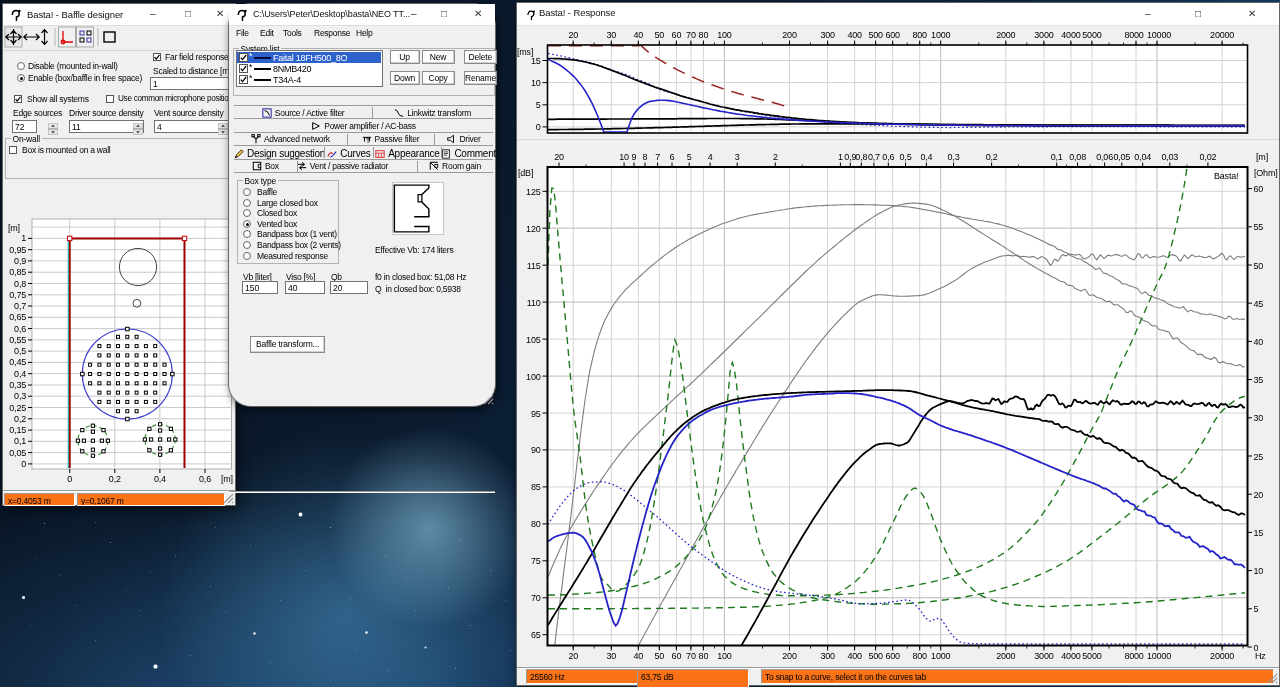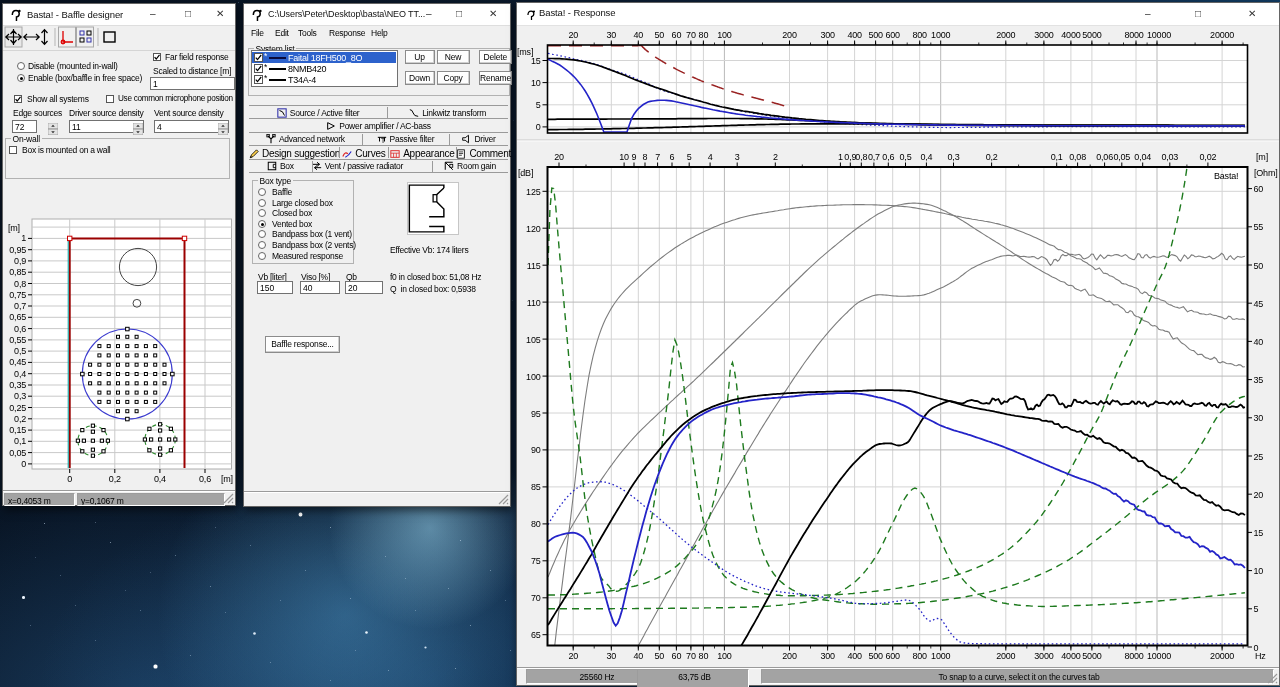--- a/index.html
+++ b/index.html
@@ -35,21 +35,21 @@
 .glab { position:absolute; top:-5px; left:5px; background:#f0f0f0; padding:0 2px; font-size:8.5px; letter-spacing:-0.2px; white-space:nowrap; }
 .txt { position:absolute; font-size:8.5px; letter-spacing:-0.25px; white-space:nowrap; color:#000; }
 .edit { position:absolute; background:#fff; border:1px solid #717171; font-size:8.5px; padding:1px 2px 0 2px; }
 .btn { position:absolute; background:#fdfdfd; border:1px solid #8b8b8b; font-size:8.5px; letter-spacing:-0.2px; text-align:center; box-shadow:inset -1px -1px 0 #cfcfcf, inset 1px 1px 0 #fff; }
 .cb { position:absolute; width:9px; height:9px; background:#fff; border:1px solid #555; }
 .cb svg { position:absolute; left:-1px; top:-1px; }
 .rb { position:absolute; width:9px; height:9px; background:#fff; border:1px solid #666; border-radius:50%; }
 .rb.on:after { content:""; position:absolute; left:2px; top:2px; width:3px; height:3px; background:#000; border-radius:50%; }
 .sline { position:absolute; height:1px; background:#9a9a9a; }
 .wline { position:absolute; height:1px; background:#fff; }
-.sbpanel { position:absolute; background:#a3a3a3; border:1px solid; border-color:#9c9c9c #fff #fff #9c9c9c; font-size:8.5px; letter-spacing:-0.2px; padding:2px 0 0 3px; white-space:nowrap; overflow:hidden; }
+.sbpanel { position:absolute; background:#f97316; border:1px solid; border-color:#9c9c9c #fff #fff #9c9c9c; font-size:8.5px; letter-spacing:-0.2px; padding:2px 0 0 3px; white-space:nowrap; overflow:hidden; }
 .grip { position:absolute; right:1px; bottom:1px; }
 svg text { font-family:"Liberation Sans",sans-serif; font-size:9px; letter-spacing:-0.2px; fill:#000; }
 </style></head><body>
 <div class="stars"></div>
 
 <div class="win" style="left:2px; top:3px; width:234px; height:503px;">
  <div class="tbar"></div>
  <div class="ticon"><svg width="12" height="13" viewBox="0 0 13 14">
         <circle cx="10.2" cy="2" r="1.3" fill="#000"></circle>
         <path d="M2.5 6.5 Q2.5 1.5 6.5 1.5 Q10 1.5 10 5 Q10 8 7 8.6 L7 13" fill="none" stroke="#000" stroke-width="1.6"></path>
@@ -320,21 +320,21 @@
  </svg>
  <div class="sline" style="left:0;top:486px;width:232px"></div>
  <div class="wline" style="left:0;top:487px;width:232px"></div>
  <div class="sbpanel" style="left:1px;top:489px;width:71px;height:13px">x=0,4053 m</div>
  <div class="sbpanel" style="left:74px;top:489px;width:148px;height:13px">y=0,1067 m</div>
  <svg class="grip" width="12" height="12">
       <path d="M11 2 L2 11 M11 6 L6 11 M11 10 L10 11" stroke="#999" stroke-width="1.2" fill="none"></path>
     </svg>
 </div>
 
-<div class="win" style="left:243px; top:3px; width:268px; height:504px;">
+<div class="win" style="left:228px; top:3px; width:268px; height:404px;border-radius:23px;">
  <div class="tbar"></div>
  <div class="ticon"><svg width="12" height="13" viewBox="0 0 13 14">
         <circle cx="10.2" cy="2" r="1.3" fill="#000"></circle>
         <path d="M2.5 6.5 Q2.5 1.5 6.5 1.5 Q10 1.5 10 5 Q10 8 7 8.6 L7 13" fill="none" stroke="#000" stroke-width="1.6"></path>
       </svg></div>
  <div class="ttext" style="font-size:9px">C:\Users\Peter\Desktop\basta\NEO TT...</div>
  <div class="cbtn" style="left:182px">–</div>
     <div class="cbtn" style="left:212px">□</div>
     <div class="cbtn" style="left:245px">✕</div>
  <div style="position:absolute;left:0;top:21px;right:0;height:1px;background:#dedede"></div>
@@ -477,30 +477,30 @@
 
  <div class="txt" style="left:14px;top:268px">Vb [liter]</div>
  <div class="txt" style="left:57px;top:268px">Viso [%]</div>
  <div class="txt" style="left:102px;top:268px">Qb</div>
  <div class="edit" style="left:13px;top:276.5px;width:36px;height:13.5px">150</div>
  <div class="edit" style="left:56px;top:276.5px;width:40px;height:13.5px">40</div>
  <div class="edit" style="left:101px;top:276.5px;width:38px;height:13.5px">20</div>
  <div class="txt" style="left:146px;top:268px">f0 in closed box: 51,08 Hz</div>
  <div class="txt" style="left:146px;top:280px">Q&nbsp; in closed box: 0,5938</div>
 
- <div class="btn" style="left:21px;top:332px;width:75px;height:17px;line-height:15px;white-space:nowrap">Baffle response...</div>
+ <div class="btn" style="left:21px;top:332px;width:75px;height:17px;line-height:15px;white-space:nowrap">Baffle transform...</div>
 
  <div class="sline" style="left:0;top:487px;width:266px"></div>
  <div class="wline" style="left:0;top:488px;width:266px"></div>
  <svg class="grip" width="12" height="12">
       <path d="M11 2 L2 11 M11 6 L6 11 M11 10 L10 11" stroke="#999" stroke-width="1.2" fill="none"></path>
     </svg>
 </div>
 
-<div class="win" style="left:516px; top:2px; width:764px; height:684px;text-align:center;">
+<div class="win" style="left:516px; top:2px; width:764px; height:684px;">
  <div class="tbar" style="height:22px"></div>
  <div class="ticon" style="left:9px;top:6px;transform:scale(0.85);transform-origin:top left"><svg width="12" height="13" viewBox="0 0 13 14">
         <circle cx="10.2" cy="2" r="1.3" fill="#000"></circle>
         <path d="M2.5 6.5 Q2.5 1.5 6.5 1.5 Q10 1.5 10 5 Q10 8 7 8.6 L7 13" fill="none" stroke="#000" stroke-width="1.6"></path>
       </svg></div>
  <div class="ttext" style="left:22px;top:4px">Basta! - Response</div>
  <div class="cbtn" style="left:628px;top:5px">–</div>
     <div class="cbtn" style="left:678px;top:5px">□</div>
     <div class="cbtn" style="left:731px;top:5px">✕</div>
  <div style="position:absolute;left:0;top:22px;right:0;height:1px;background:#e2e2e2"></div>

